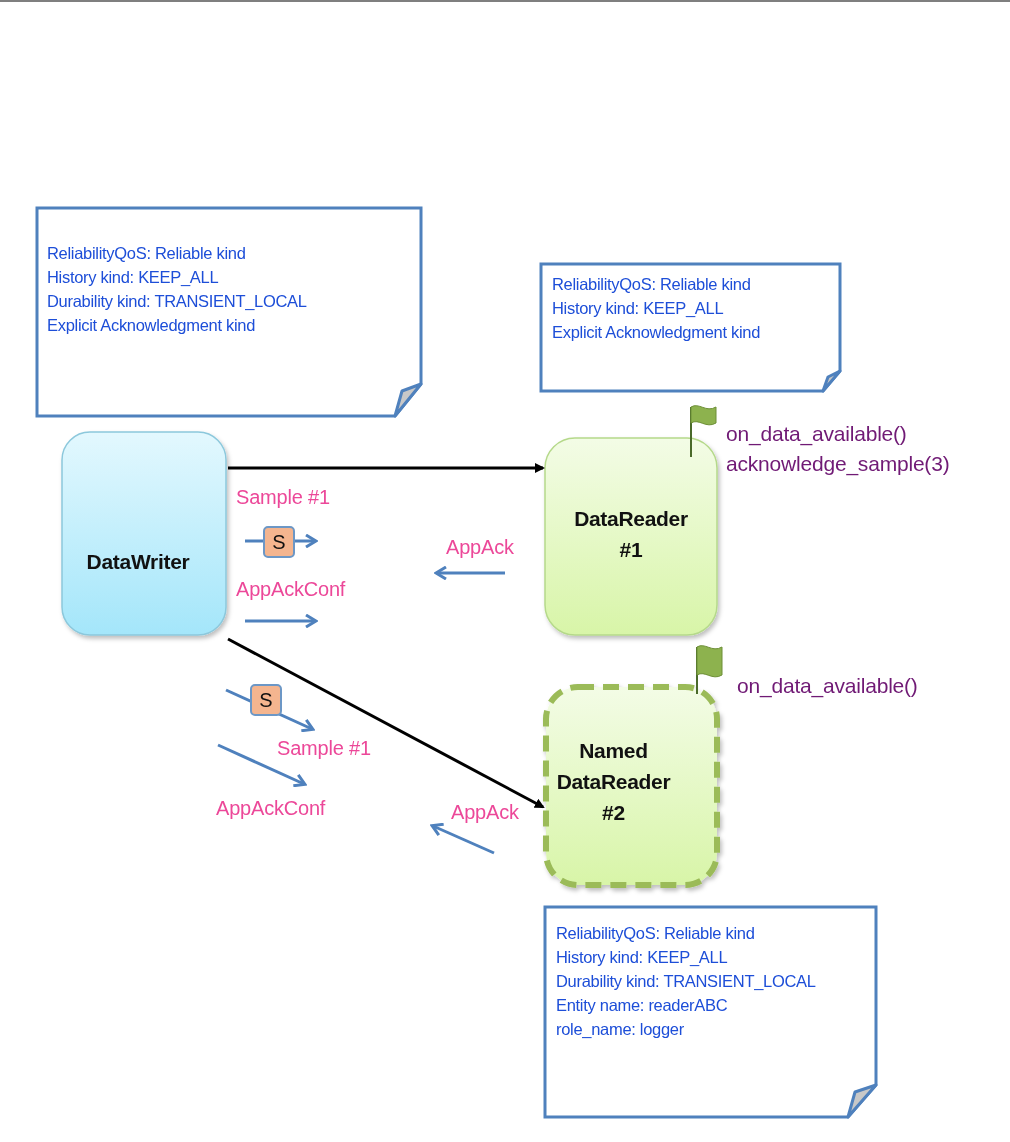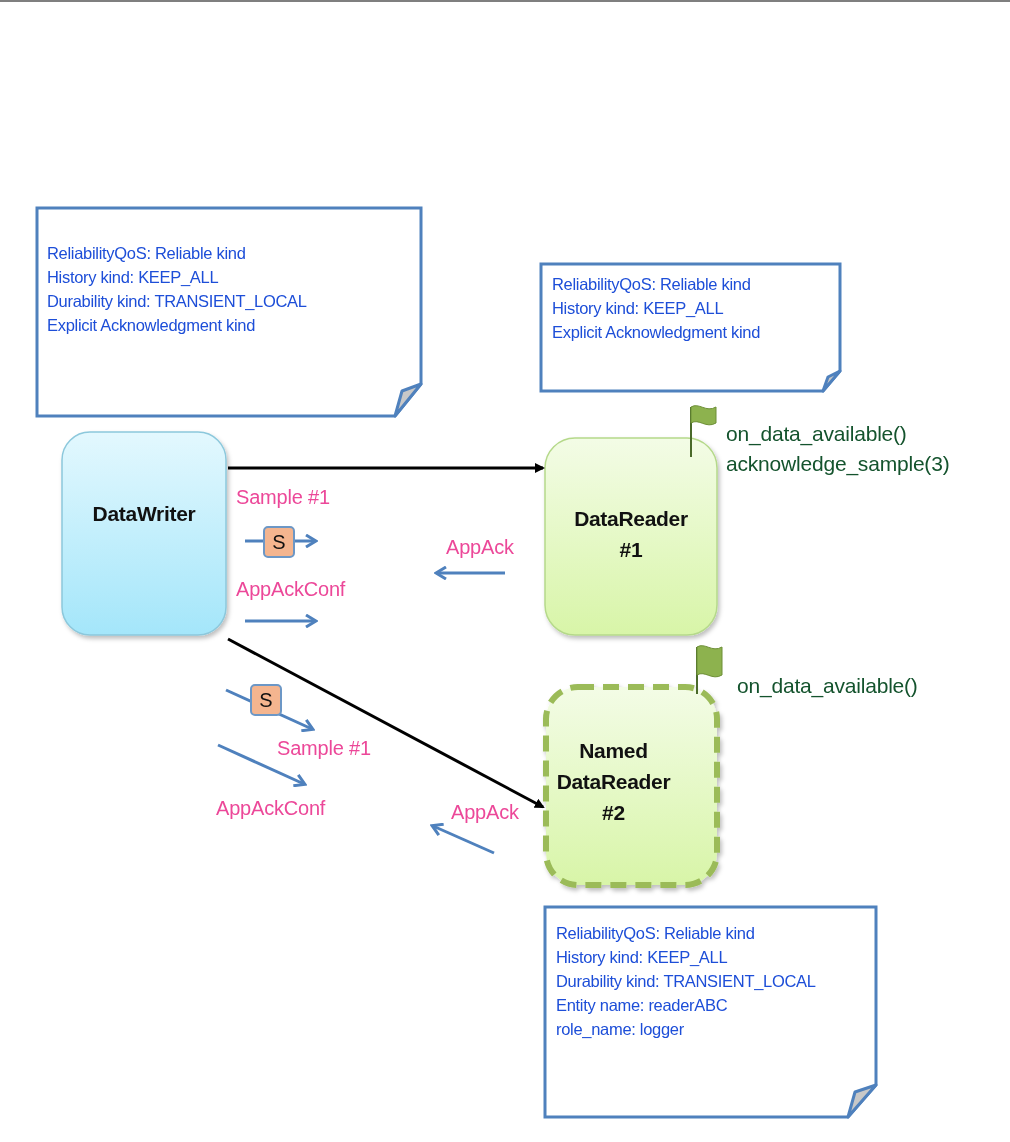--- a/index.html
+++ b/index.html
@@ -6,21 +6,21 @@
   body { width:1010px; height:1142px; position:relative; overflow:hidden;
          font-family:"Liberation Sans", sans-serif; color:#111; }
   .topline { position:absolute; left:0; top:0; width:1010px; height:2px; background:#7f7f7f; }
   svg.canvas { position:absolute; left:0; top:0; }
   .note { position:absolute; font-family:"Liberation Sans", sans-serif; font-size:16.5px;
           line-height:24px; color:#1d4ed8; letter-spacing:-0.3px; white-space:nowrap; }
   .note div { height:24px; }
   .node-label { position:absolute; text-align:center; font-weight:bold; font-size:21px;
                 line-height:31px; color:#111; letter-spacing:-0.3px; }
   .lbl { position:absolute; font-size:20px; color:#ec4899; white-space:nowrap; letter-spacing:-0.2px; }
-  .cb { position:absolute; font-size:21px; color:#14532d; white-space:nowrap; line-height:30px; letter-spacing:-0.2px; }
+  .cb { position:absolute; font-size:21px; color:#701a75; white-space:nowrap; line-height:30px; letter-spacing:-0.2px; }
   .sbox { position:absolute; width:32px; height:32px; background:#f4b58f; border:2px solid #6c97c6;
           border-radius:5px; box-sizing:border-box; font-size:20px; text-align:center; line-height:28px; color:#111; }
 </style>
 </head>
 <body>
 
 <div class="topline"></div>
 
 <svg class="canvas" width="1010" height="1142">
   <defs>
@@ -97,21 +97,21 @@
   <div>Explicit Acknowledgment kind</div>
 </div>
 <div class="note" style="left:556px;top:921px;">
   <div>ReliabilityQoS: Reliable kind</div>
   <div>History kind: KEEP_ALL</div>
   <div>Durability kind: TRANSIENT_LOCAL</div>
   <div>Entity name: readerABC</div>
   <div>role_name: logger</div>
 </div>
 
-<div class="node-label" style="left:62px;top:498px;width:152px;margin-left:6px;">DataWriter</div>
+<div class="node-label" style="left:62px;top:546px;width:152px;">DataWriter</div>
 <div class="node-label" style="left:545px;top:503px;width:172px;">
   <div>DataReader</div>
   <div>#1</div>
 </div>
 <div class="node-label" style="left:528px;top:735px;width:171px;">
   <div>Named</div>
   <div>DataReader</div>
   <div>#2</div>
 </div>
 

